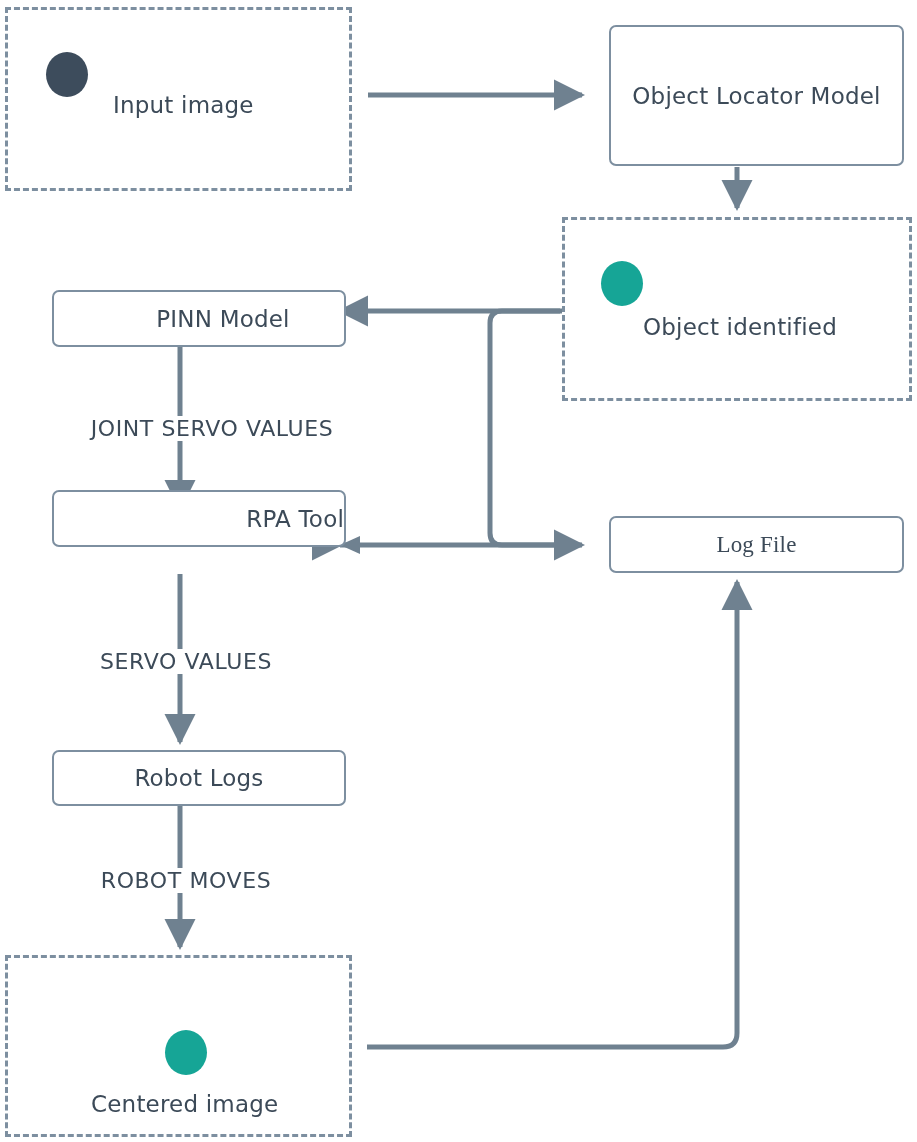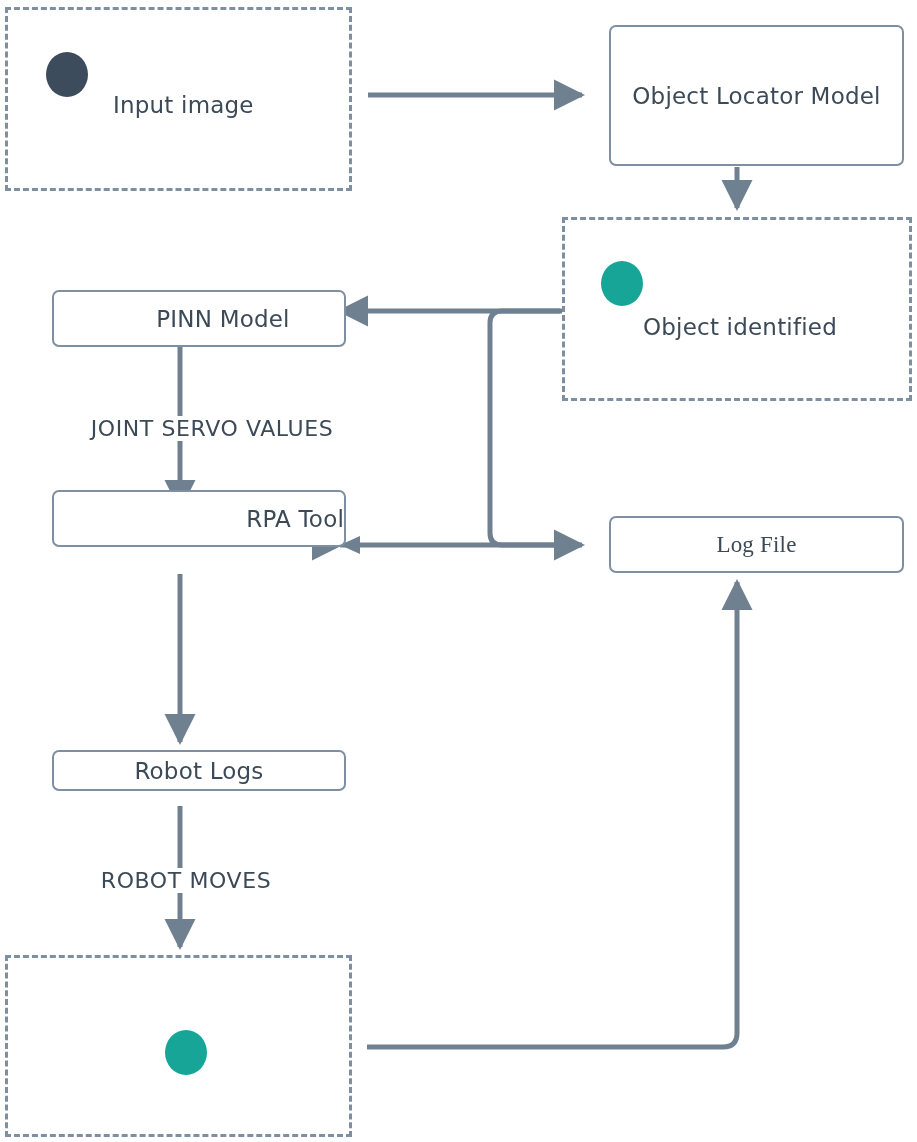--- a/index.html
+++ b/index.html
@@ -148,24 +148,26 @@
   <div class="edge-label" style="left:0px; top:416px; width:360px;padding-left:32px;">JOINT SERVO VALUES</div>
 
   <div class="node box-node" style="left:33px; top:490px; width:294px; height:57px;justify-content:flex-end;">
     <span class="box-label">RPA Tool</span>
   </div>
 
   <div class="node box-node" style="left:590px; top:516px; width:295px; height:57px;font-family:Liberation Serif, serif;">
     <span class="box-label">Log File</span>
   </div>
 
+  <div class="edge-label" style="left:0px; top:649px; width:360px;">SERVO VALUES</div>
 
-  <div class="node box-node" style="left:33px; top:750px; width:294px; height:41px;text-align:center;">
+  <div class="node box-node" style="left:33px; top:750px; width:294px; height:56px;text-align:center;">
     <span class="box-label">Robot Logs</span>
   </div>
 
   <div class="edge-label" style="left:0px; top:868px; width:360px;text-align:center;">ROBOT MOVES</div>
 
   <div class="node group-node" style="left:5px; top:955px; width:347px; height:182px;">
     <span class="group-dot" style="left:157px; top:72px; width:42px; height:45px; background:#16a596;"></span>
+    <span class="group-label" style="left:83px; top:133px;">Centered image</span>
   </div>
 
 </div>
 
 </body></html>

